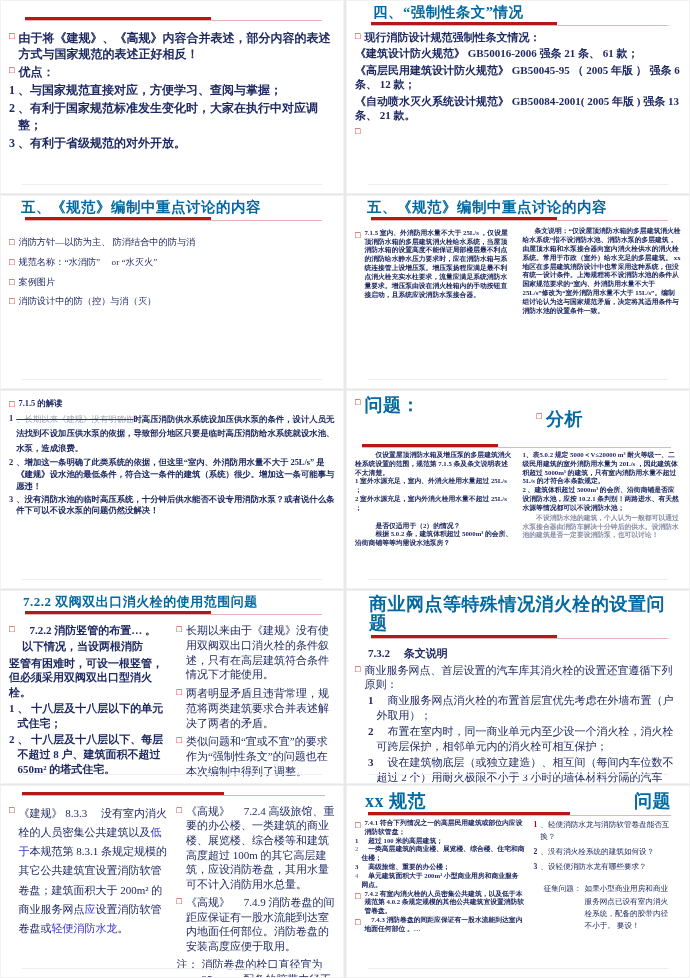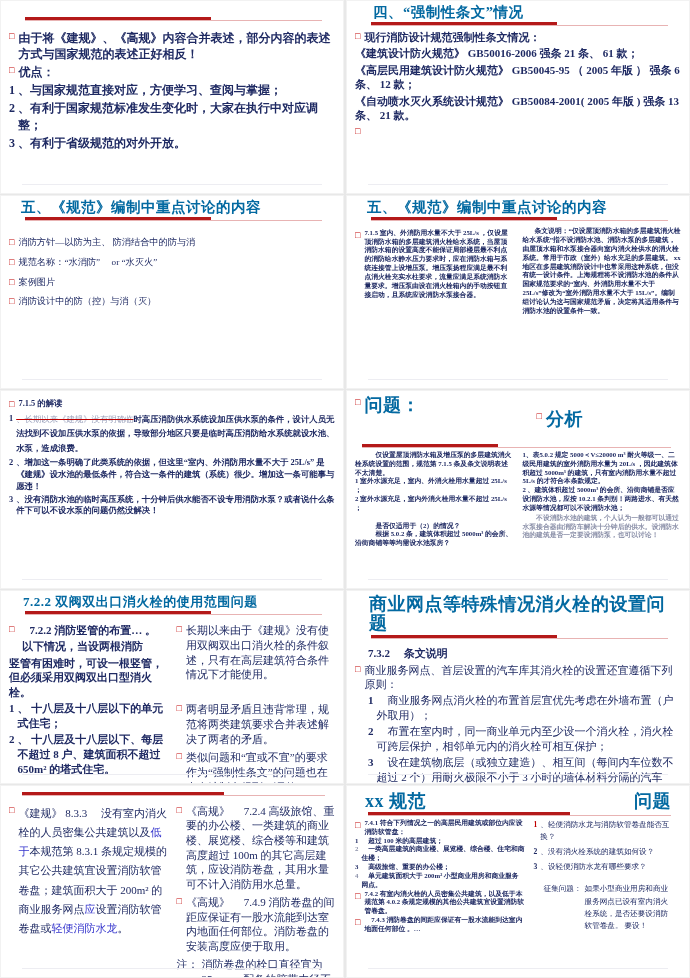--- a/index.html
+++ b/index.html
@@ -249,21 +249,21 @@
           <div class="row">
               <span class="num">2</span>
               <span class="txt bold">、 十八层及十八层以下、每层不超过 8 户、建筑面积不超过 650m² 的塔式住宅。</span>
             </div>
         </div>
         <div class="col">
           <div class="row">
               <span class="bul"></span>
               <span class="txt">长期以来由于《建规》没有使用双阀双出口消火栓的条件叙述，只有在高层建筑符合条件情况下才能使用。</span>
             </div>
-          <div class="row" style="margin-top:20px">
+          <div class="row" style="margin-top:4px">
               <span class="bul"></span>
               <span class="txt">两者明显矛盾且违背常理，规范将两类建筑要求合并表述解决了两者的矛盾。</span>
             </div>
           <div class="row" style="margin-top:4px">
               <span class="bul"></span>
               <span class="txt">类似问题和“宜或不宜”的要求作为“强制性条文”的问题也在本次编制中得到了调整。</span>
             </div>
         </div>
       </div>
       <div class="foot"></div>
@@ -388,21 +388,21 @@
           <div class="row" style="margin:0 0 3px 0">
               <span class="num">2</span>
               <span class="txt">、没有消火栓系统的建筑如何设？</span>
             </div>
           <div class="row" style="margin:0 0 3px 0">
               <span class="num">3</span>
               <span class="txt">、设轻便消防水龙有哪些要求？</span>
             </div>
           <div class="row" style="margin:10px">
               <span class="num" style="font-weight:normal">征集问题：</span>
-              <span class="txt">如果小型商业用房和商业服务网点已设有室内消火栓系统，是否还要设消防软管卷盘。 要设！</span>
+              <span class="txt">如果小型商业用房和商业服务网点已设有室内消火栓系统，配备的胶带内径不小于。 要设！</span>
             </div>
         </div>
       </div>
       <div class="foot"></div>
     </div>
   </div>
 
 </div>
 
 </body></html>

